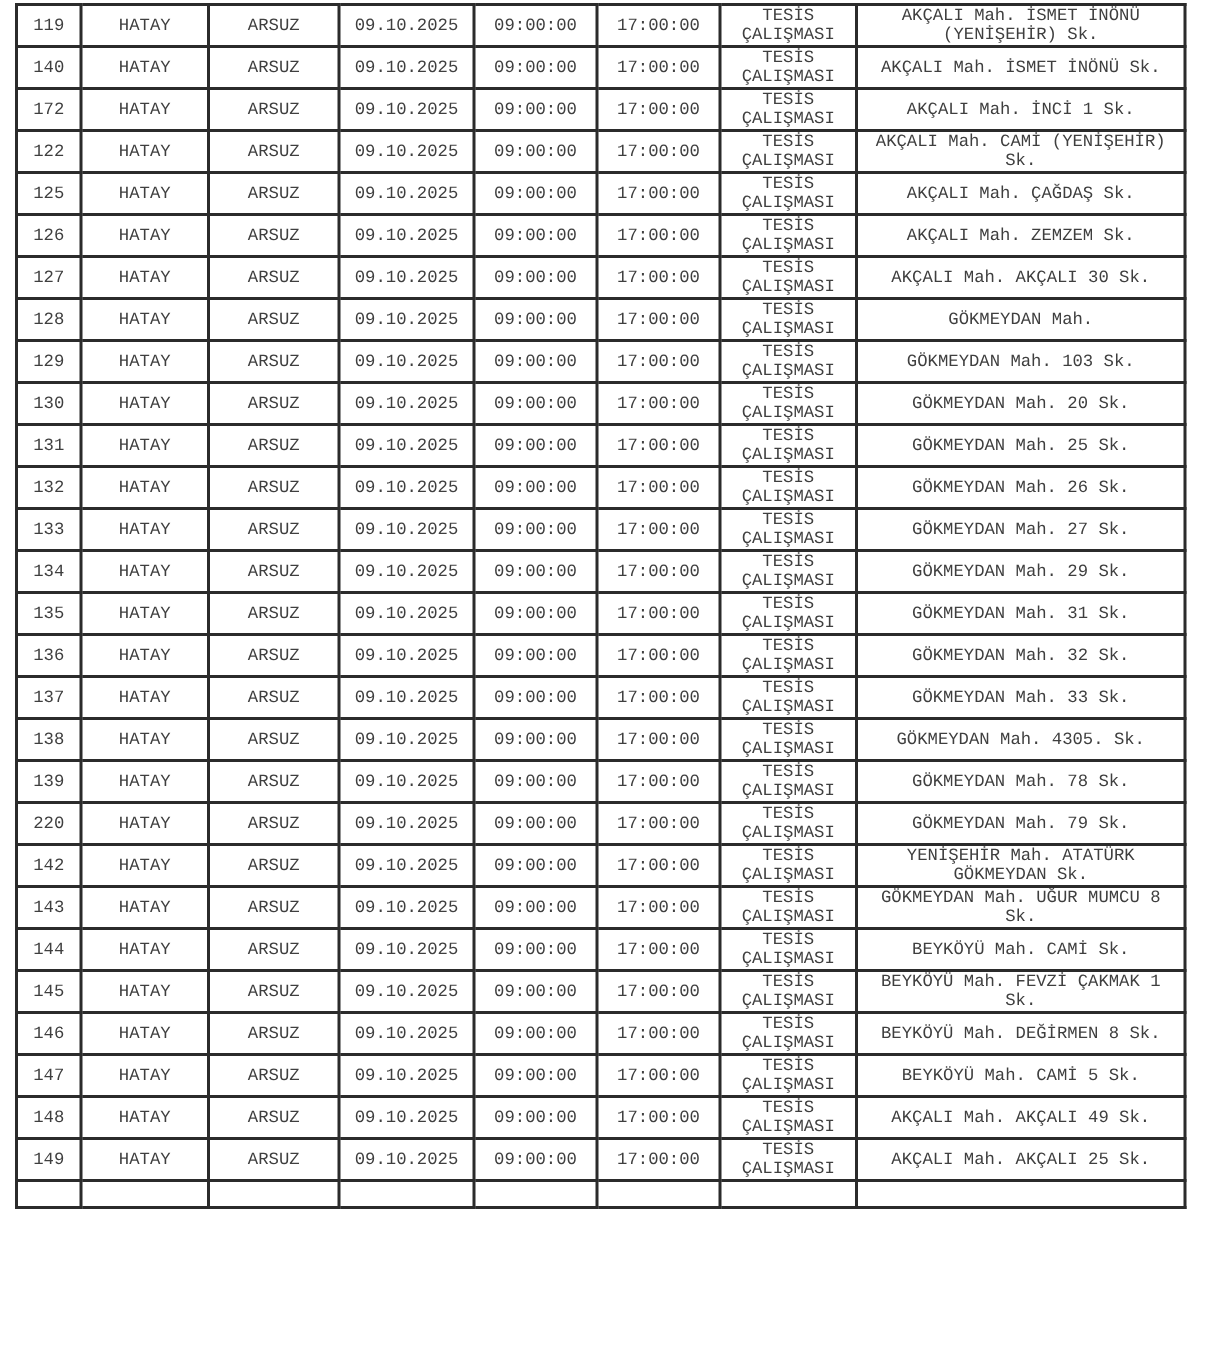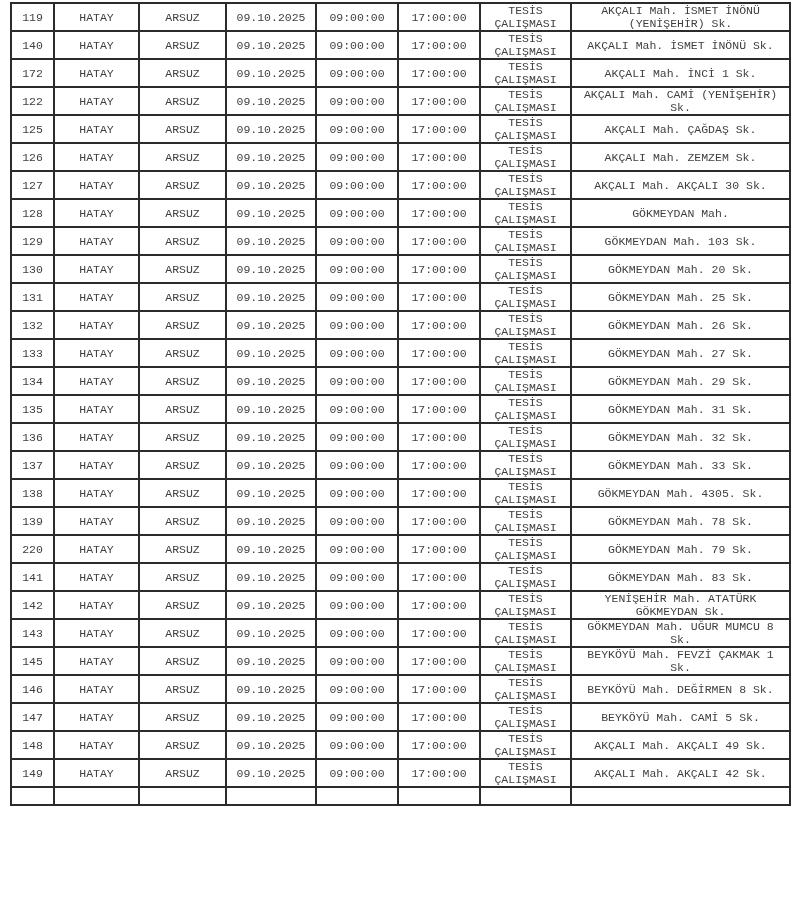--- a/index.html
+++ b/index.html
@@ -260,50 +260,50 @@
           <td>220</td>
           <td>HATAY</td>
           <td>ARSUZ</td>
           <td>09.10.2025</td>
           <td>09:00:00</td>
           <td>17:00:00</td>
           <td>TESİS ÇALIŞMASI</td>
           <td>GÖKMEYDAN Mah. 79 Sk.</td>
         </tr>
         <tr class="data-row">
-          <td>141</td>
-          <td>HATAY</td>
-          <td>ARSUZ</td>
-          <td>09.10.2025</td>
-          <td>09:00:00</td>
-          <td>17:00:00</td>
-          <td>TESİS ÇALIŞMASI</td>
-          <td>GÖKMEYDAN Mah. 83 Sk.</td>
-        </tr>
-        <tr class="data-row">
           <td>142</td>
           <td>HATAY</td>
           <td>ARSUZ</td>
           <td>09.10.2025</td>
           <td>09:00:00</td>
           <td>17:00:00</td>
           <td>TESİS ÇALIŞMASI</td>
           <td>YENİŞEHİR Mah. ATATÜRK GÖKMEYDAN Sk.</td>
         </tr>
         <tr class="data-row">
           <td>143</td>
           <td>HATAY</td>
           <td>ARSUZ</td>
           <td>09.10.2025</td>
           <td>09:00:00</td>
           <td>17:00:00</td>
           <td>TESİS ÇALIŞMASI</td>
           <td>GÖKMEYDAN Mah. UĞUR MUMCU 8 Sk.</td>
         </tr>
         <tr class="data-row">
+          <td>144</td>
+          <td>HATAY</td>
+          <td>ARSUZ</td>
+          <td>09.10.2025</td>
+          <td>09:00:00</td>
+          <td>17:00:00</td>
+          <td>TESİS ÇALIŞMASI</td>
+          <td>BEYKÖYÜ Mah. CAMİ Sk.</td>
+        </tr>
+        <tr class="data-row">
           <td>145</td>
           <td>HATAY</td>
           <td>ARSUZ</td>
           <td>09.10.2025</td>
           <td>09:00:00</td>
           <td>17:00:00</td>
           <td>TESİS ÇALIŞMASI</td>
           <td>BEYKÖYÜ Mah. FEVZİ ÇAKMAK 1 Sk.</td>
         </tr>
         <tr class="data-row">
@@ -337,21 +337,21 @@
           <td>AKÇALI Mah. AKÇALI 49 Sk.</td>
         </tr>
         <tr class="data-row">
           <td>149</td>
           <td>HATAY</td>
           <td>ARSUZ</td>
           <td>09.10.2025</td>
           <td>09:00:00</td>
           <td>17:00:00</td>
           <td>TESİS ÇALIŞMASI</td>
-          <td>AKÇALI Mah. AKÇALI 42 Sk.</td>
+          <td>AKÇALI Mah. AKÇALI 25 Sk.</td>
         </tr>
         <tr class="partial-row">
           <td></td>
           <td></td>
           <td></td>
           <td></td>
           <td></td>
           <td></td>
           <td></td>
           <td></td>

